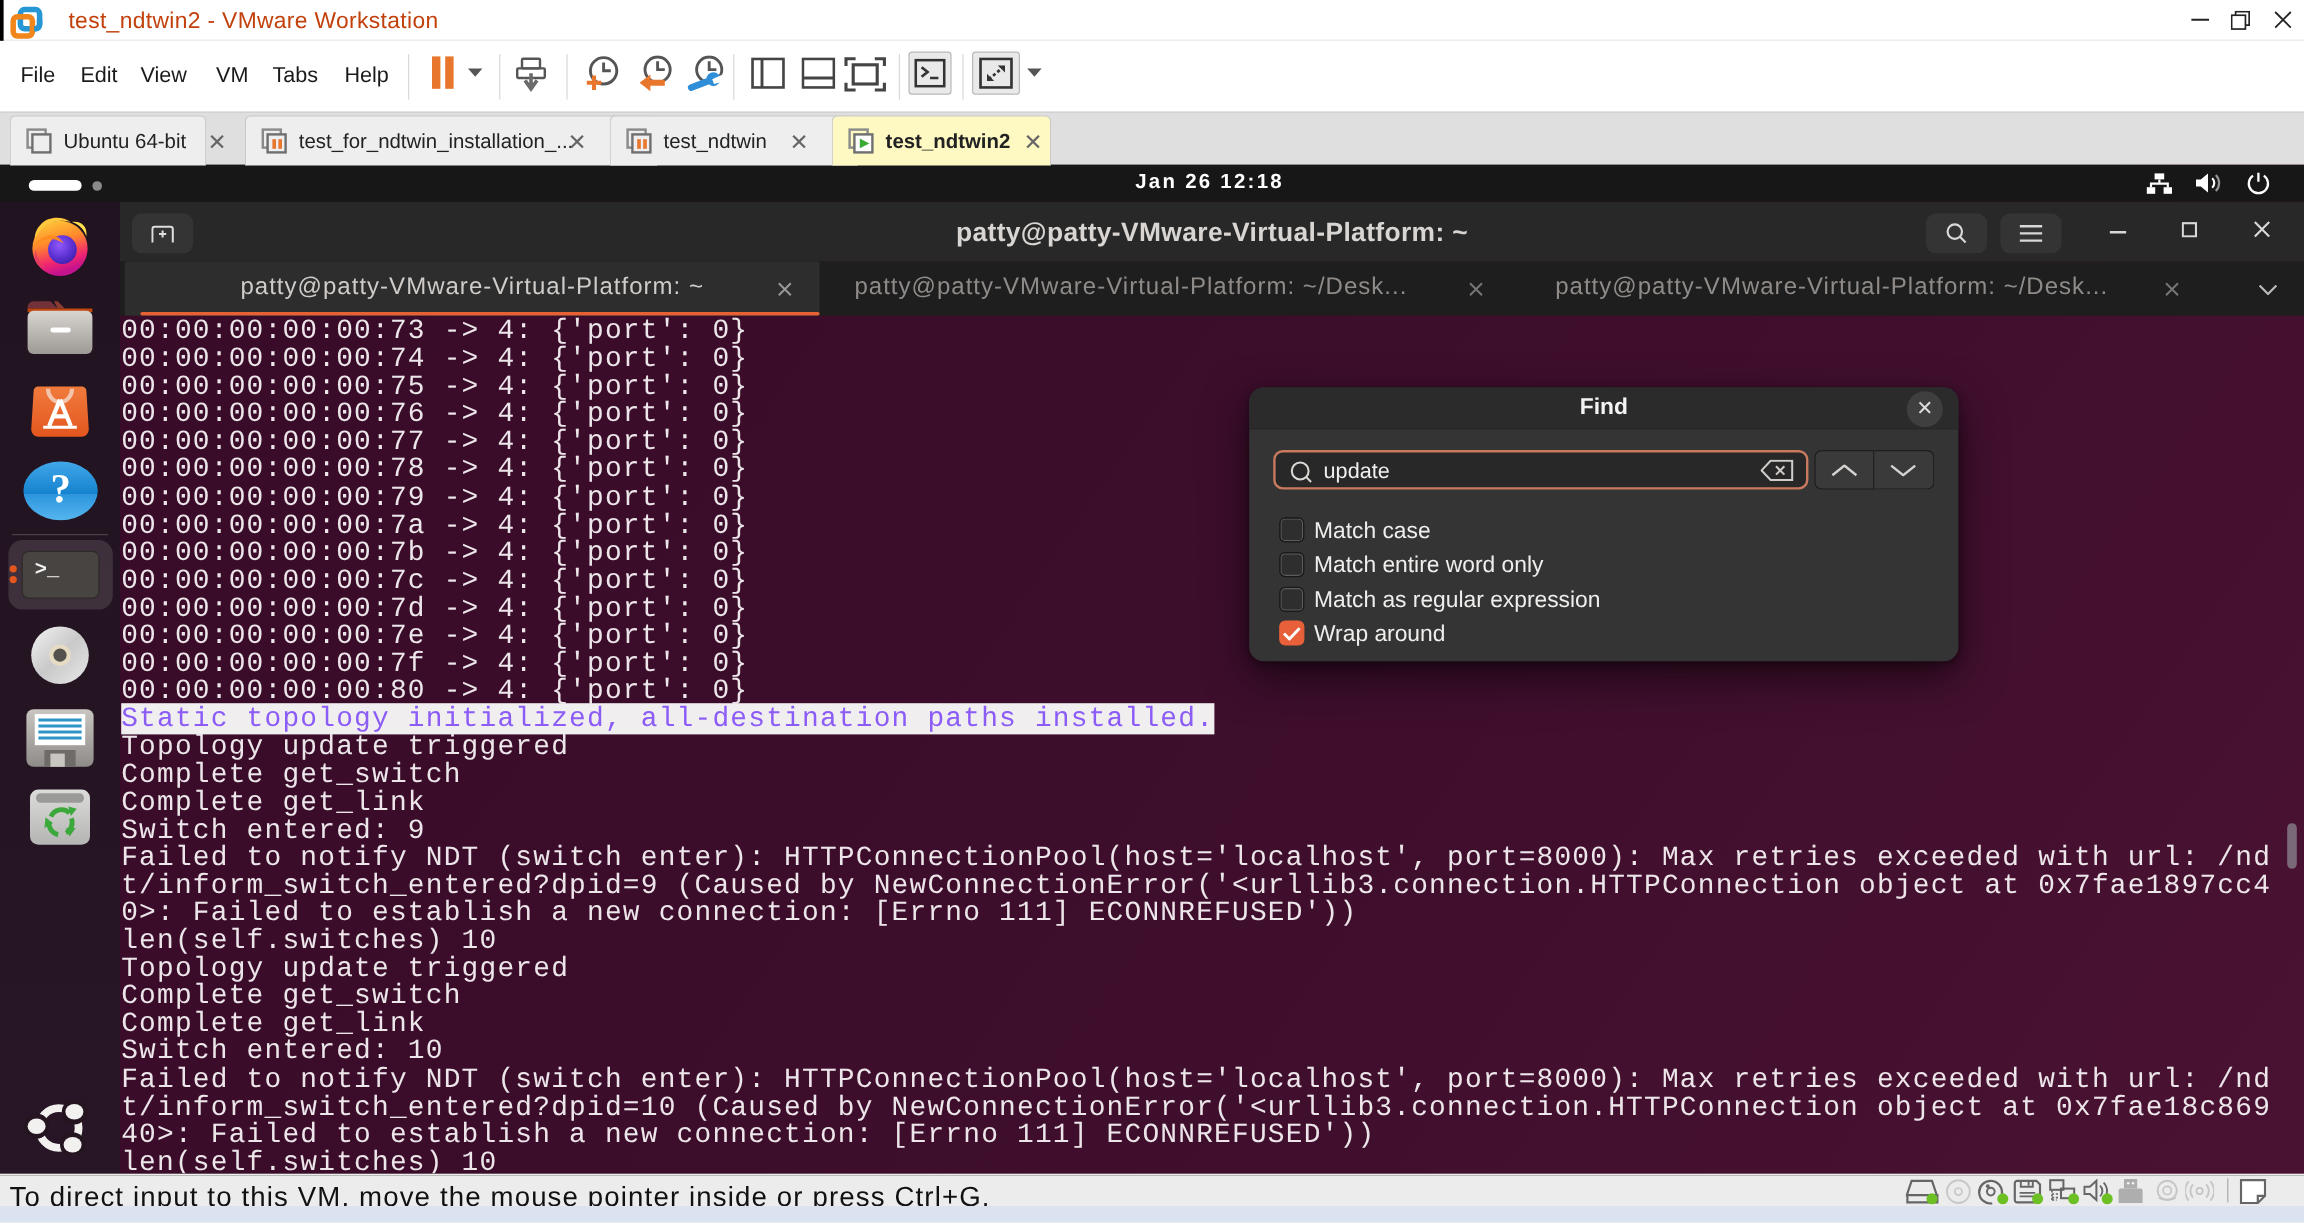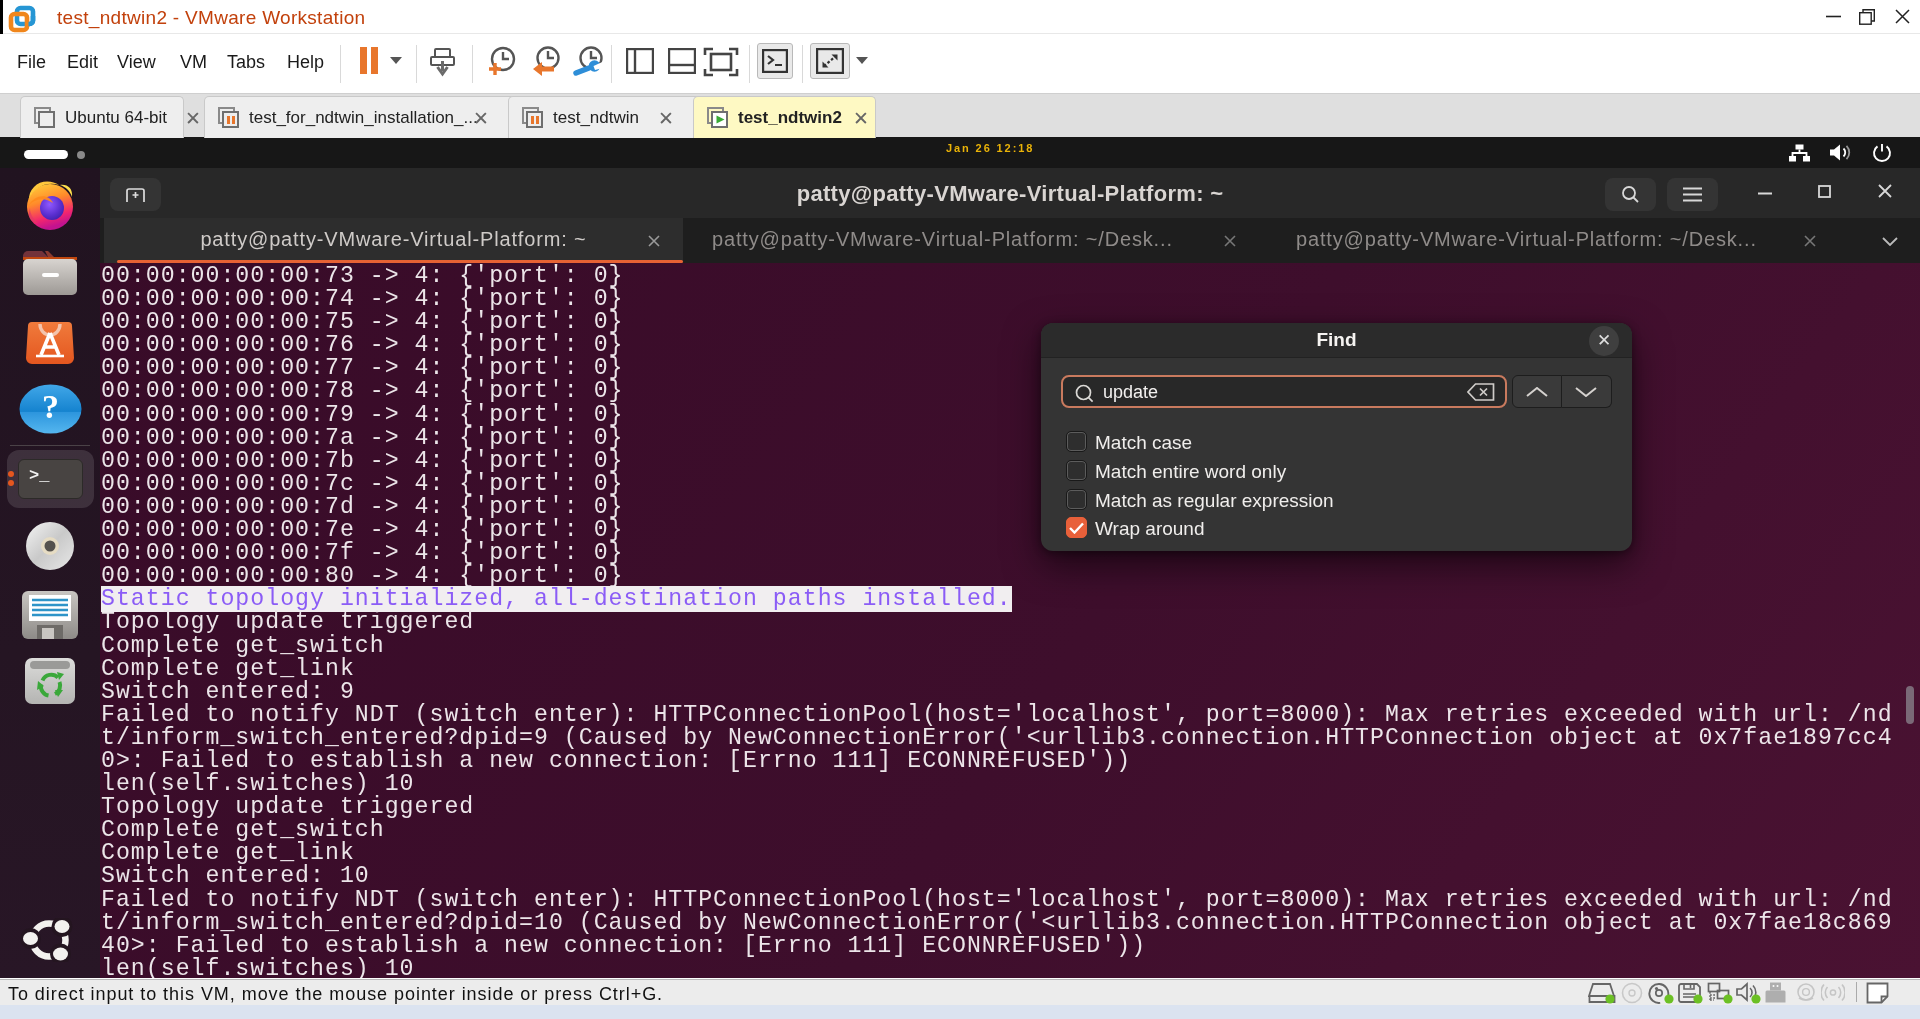--- a/index.html
+++ b/index.html
@@ -14,21 +14,21 @@
 .menuitem { top:17px; font-size:18px; color:#1a1a1a; }
 .tsep { top:10px; width:1px; height:38px; background:#d9d9d9; }
 #vmtabbar { left:0; top:93px; width:1920px; height:44px; background:#dfdfdf; border-top:1px solid #cfcfcf; }
 .vmtab { top:2px; height:42px; background:#eeeeee; border:1px solid #c9c9c9; border-bottom:none; border-radius:5px 5px 0 0; }
 .vmtab.active { background:#fef9c3; }
 .vmtabtext { top:11px; font-size:17px; color:#222; white-space:nowrap; }
 .vmtabx { top:10px; font-size:19px; color:#666; }
 
 #vmscreen { left:0; top:137px; width:1920px; height:841px; background:linear-gradient(135deg,#1e1018 0%,#2c1020 45%,#47122f 100%); overflow:hidden; }
 #ubar { left:0; top:0; width:1920px; height:31px; background:#171717; }
-#ubarclock { left:946px; top:5px; font-size:11px; font-weight:bold; color:#eab308; letter-spacing:1.9px; }
+#ubarclock { left:946px; top:5px; font-size:17px; font-weight:bold; color:#ffffff; letter-spacing:1.9px; }
 #dock { left:0; top:31px; width:100px; height:810px; background:linear-gradient(180deg,#211320 0%,#251523 60%,#281626 100%); }
 
 #term { left:100px; top:31px; width:1820px; height:810px; background:linear-gradient(125deg,#380b28 0%,#3e0e2c 55%,#4a1232 100%); }
 #thead { left:0; top:0; width:1820px; height:50px; background:#282828; }
 #ttabs { left:0; top:50px; width:1820px; height:45px; background:#1e1e1e; }
 .ttab-active { left:4px; top:0; width:579px; height:45px; background:#2d2d2d; }
 #ttabline { left:13px; top:42px; width:566px; height:3px; background:#e66234; border-radius:2px; }
 .ttitle { font-size:20px; letter-spacing:0.85px; white-space:nowrap; }
 #tcontent { left:0; top:95px; width:1820px; height:715px; overflow:hidden; }
 #tpre { left:1px; top:2px; font-family:"Liberation Mono", monospace; font-size:23.2px; letter-spacing:1.015px; line-height:23.1px; color:#ece5e9; white-space:pre; }
@@ -41,21 +41,21 @@
 #findclose { left:548px; top:3px; width:30px; height:30px; background:#3f3f3f; border-radius:50%; color:#ddd; text-align:center; font-size:17px; line-height:30px; }
 #fentry { left:20px; top:52px; width:446px; height:33px; background:#282828; border:2px solid #c97a5e; border-radius:8px; }
 #ftext { left:40px; top:5px; font-size:18px; color:#f2f0ef; }
 .fbtn { top:52px; width:50px; height:33px; background:#3a3a3a; border:1px solid #1d1d1d; }
 
 .cb { width:21px; height:21px; border-radius:5px; background:#2e2e2e; border:1px solid #191919; box-shadow:inset 0 0 0 1px #5c5c5c; }
 .cb.on { background:#e8603a; border-color:#e8603a; box-shadow:none; }
 .cblabel { font-size:19px; color:#f0eeec; }
 
 #statusbar { left:0; top:979px; width:1920px; height:26px; background:#ececec; border-top:1px solid #b8b8b8; }
-#statustext { left:8px; top:4px; font-size:18px; letter-spacing:0.95px; color:#111; }
+#statustext { left:8px; top:4px; font-size:23px; letter-spacing:0.95px; color:#111; }
 #bottomstrip { left:0; top:1005px; width:1920px; height:14px; background:#dbe3f0; }
 </style>
 </head>
 <body>
 <div class="abs" id="vmscreen">
   <div class="abs" id="dock">
     <svg class="abs" style="left:24px;top:11px" width="52" height="52" viewBox="0 0 52 52">
       <defs>
         <linearGradient id="fxa" x1="0" y1="0" x2="0.3" y2="1">
           <stop offset="0" stop-color="#ffd43c"></stop>
@@ -399,21 +399,21 @@
     <svg width="28" height="26" viewBox="0 0 28 26" style="margin:4px 5px">
       <rect x="1" y="1" width="26" height="24" fill="none" stroke="#333" stroke-width="2.4"></rect>
       <path d="M8 18 L20 8" fill="none" stroke="#333" stroke-width="2.2" stroke-dasharray="2.6 2"></path>
       <path d="M15.5 6.5 h6 v6 z" fill="#333"></path>
       <path d="M12.5 19.5 h-6 v-6 z" fill="#333"></path>
     </svg>
   </div>
   <div class="abs" style="left:856px;top:22px;width:0;height:0;border-left:6px solid transparent;border-right:6px solid transparent;border-top:7px solid #555"></div>
 </div>
 <div class="abs" id="vmtabbar">
-  <div class="abs vmtab" style="left:20px;width:164px">
+  <div class="abs vmtab" style="left:8px;width:164px">
     <svg class="abs" style="left:12px;top:9px" width="24" height="24" viewBox="0 0 24 24">
       <rect x="2" y="2" width="15" height="15" fill="none" stroke="#8a8a8a" stroke-width="2"></rect>
       <rect x="6" y="6" width="15" height="15" fill="#eee" stroke="#6f6f6f" stroke-width="2"></rect>
     </svg>
     <div class="abs vmtabtext" style="left:44px">Ubuntu 64-bit</div>
     <div class="abs vmtabx" style="left:164px">✕</div>
   </div>
   <div class="abs vmtab" style="left:204px;width:344px">
     <svg class="abs" style="left:12px;top:9px" width="24" height="24" viewBox="0 0 24 24">
       <rect x="2" y="2" width="15" height="15" fill="none" stroke="#8a8a8a" stroke-width="2"></rect>

